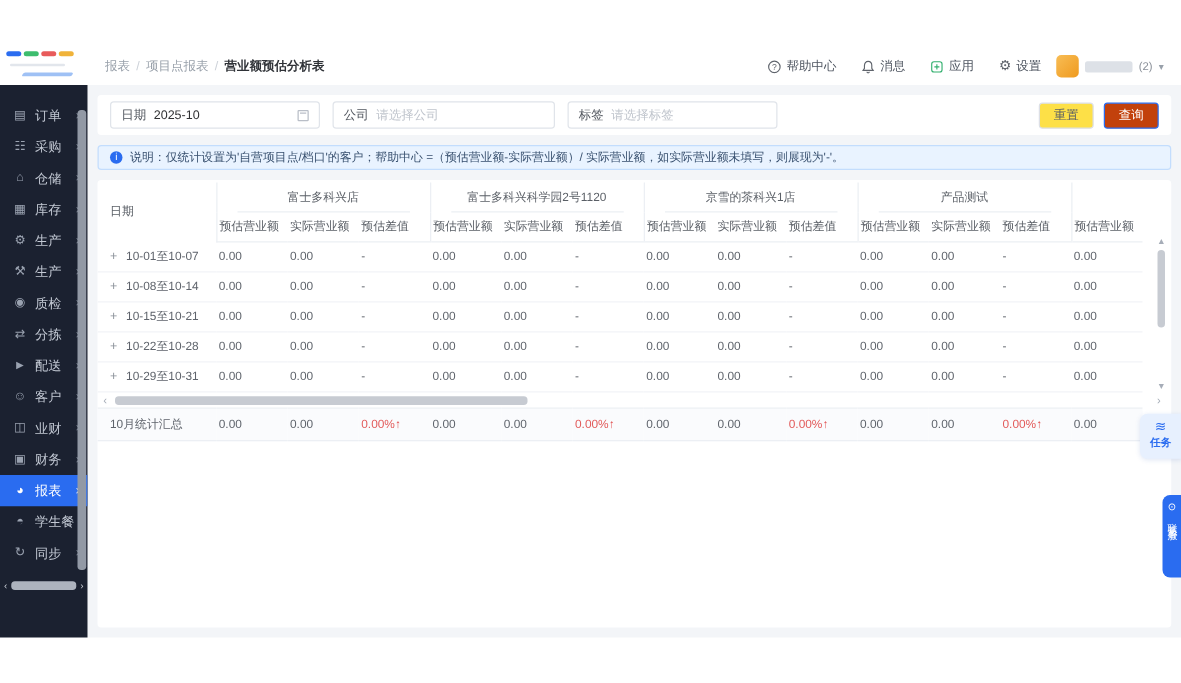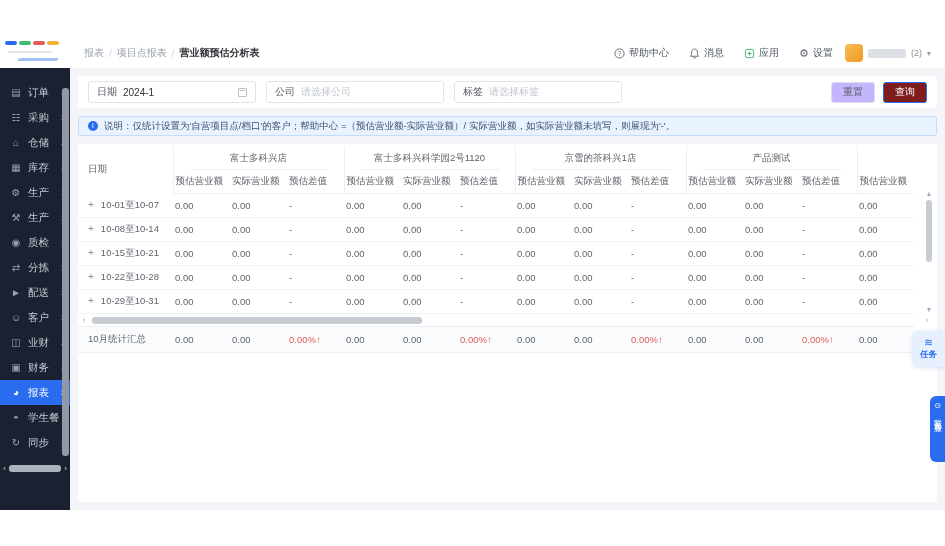--- a/index.html
+++ b/index.html
@@ -56,22 +56,22 @@
   .field.date{width:168px;}
   .field.company{width:178px;}
   .field.tag{width:168px;}
   .f-label{color:#51565e;flex:none;}
   .f-value{color:#303133;}
   .f-placeholder{color:#bfc4cc;}
   .cal{width:9px;height:9px;border:1px solid #b9bec7;border-radius:1px;margin-left:auto;position:relative;flex:none;}
   .cal::before{content:"";position:absolute;top:1.5px;left:1px;right:1px;height:1px;background:#b9bec7;}
   .btns{margin-left:auto;display:flex;gap:8px;}
   .btn{height:21px;padding:0 11px;border-radius:3px;font-size:10px;display:flex;align-items:center;cursor:pointer;}
-  .btn-plain{border:1px solid #dcdfe6;color:#5a5f66;background:#c4b5fd;}
-  .btn-primary{background:#7f1d1d;color:#fff;border:1px solid #2a6cf0;}
+  .btn-plain{border:1px solid #dcdfe6;color:#5a5f66;background:#fde047;}
+  .btn-primary{background:#c2410c;color:#fff;border:1px solid #2a6cf0;}
 
   .notice{background:#e9f3ff;border:1px solid #c3ddfd;border-radius:3px;height:20px;display:flex;
           align-items:center;gap:6px;padding:0 9px;font-size:9.5px;color:#38506f;flex:none;white-space:nowrap;overflow:hidden;}
   .info-i{width:10px;height:10px;border-radius:50%;background:#2a6cf0;color:#fff;font-size:8px;
           line-height:10px;text-align:center;flex:none;font-style:normal;}
 
   .export-row{display:flex;justify-content:flex-end;flex:none;}
 
   .table-card{background:#fff;border-radius:3px;flex:1;position:relative;padding-top:2px;overflow:hidden;}
   table{border-collapse:collapse;table-layout:fixed;font-size:9.5px;color:#5f646c;}
@@ -254,21 +254,21 @@
       <span class="sh-thumb"></span>
       <span class="sh-arrow">›</span>
     </div>
   </div>
 
   <div class="main">
 
     <div class="filter-card">
       <div class="field date">
         <span class="f-label">日期</span>
-        <span class="f-value">2024-1</span>
+        <span class="f-value">2025-10</span>
         <span class="cal"></span>
       </div>
       <div class="field company">
         <span class="f-label">公司</span>
         <span class="f-placeholder">请选择公司</span>
       </div>
       <div class="field tag">
         <span class="f-label">标签</span>
         <span class="f-placeholder">请选择标签</span>
       </div>

